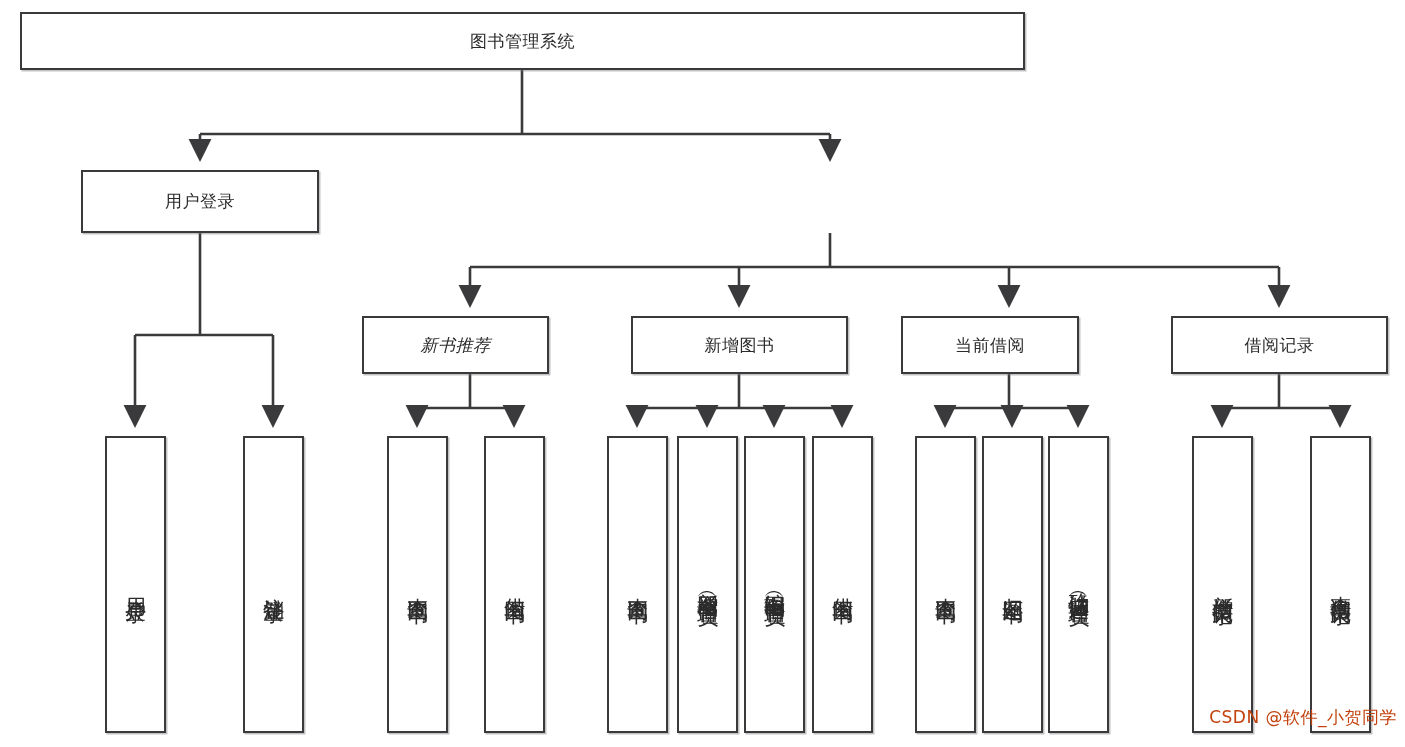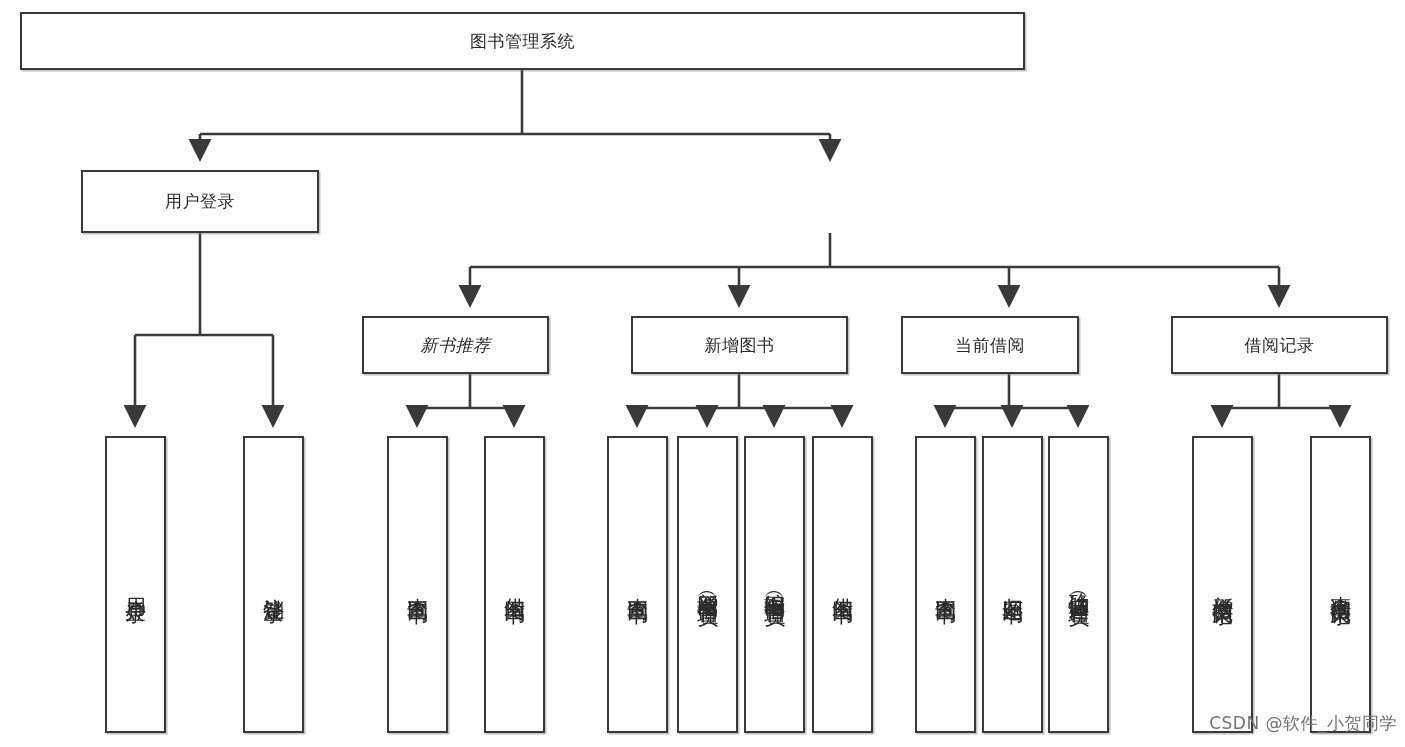--- a/index.html
+++ b/index.html
@@ -52,23 +52,23 @@
     text-orientation: upright;
     display: block;
   }
   .node-label {
     display: block;
     white-space: pre-line;
   }
   #watermark {
     position: absolute;
     right: 8px;
-    bottom: 12px;
+    bottom: 18px;
     font-size: 17px;
-    color: #737373;
+    color: #c2410c;
     letter-spacing: 0.5px;
     white-space: nowrap;
     font-family: "DejaVu Sans", "Liberation Sans", sans-serif;
   }
 </style>
 </head>
 <body>
 
 <div id="canvas">
 

